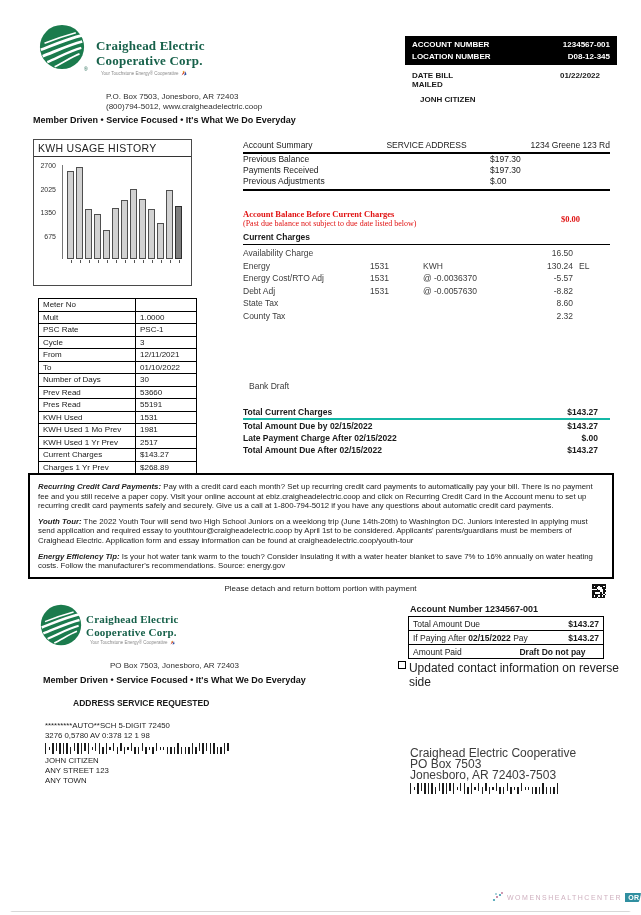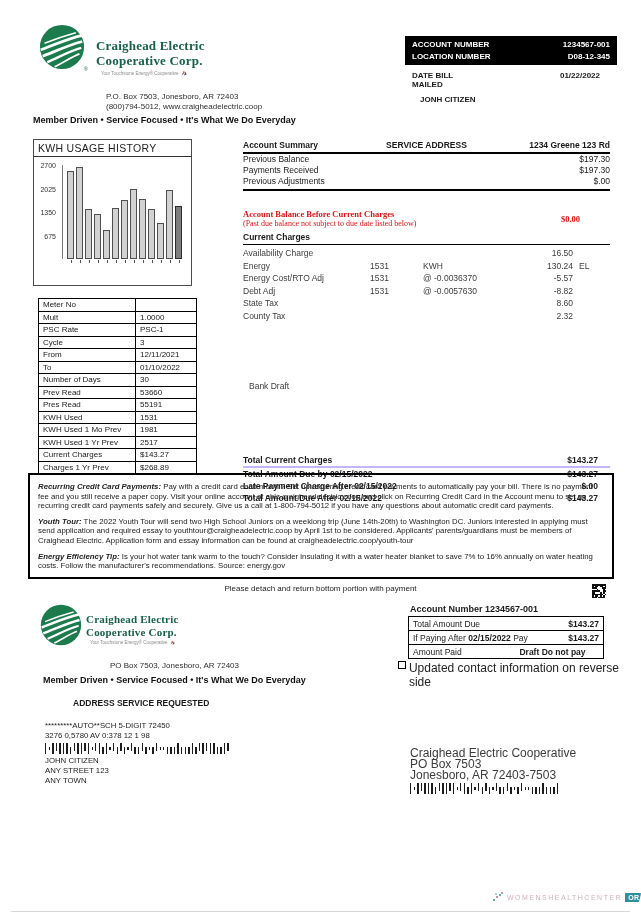--- a/index.html
+++ b/index.html
@@ -31,45 +31,45 @@
               align-items:flex-end;gap:2px;border-left:1px solid #777;padding-left:4px;}
   .bar-slot{flex:1;position:relative;display:flex;align-items:flex-end;justify-content:center;height:100%;}
   .bar-slot::after{content:"";position:absolute;bottom:-4px;left:50%;width:1px;height:3px;background:#555;}
   .bar{width:7px;background:#d2d2d2;border:1px solid #4f4f4f;box-sizing:border-box;}
   .bar-last{background:#7e7e7e;border-color:#2d2d2d;}
   .yaxis{position:absolute;left:-28px;top:6px;bottom:0;width:24px;}
   .ytick{position:absolute;right:2px;transform:translateY(50%);font-size:7px;color:#333;}
 
   
   .summary{width:367px;font-size:8.5px;}
-  .sum-head{display:flex;font-weight:bold;border-bottom:2px solid #000;padding-bottom:2px;gap:44px;}
+  .sum-head{display:flex;font-weight:normal;border-bottom:2px solid #000;padding-bottom:2px;gap:44px;}
   .sum-head .c1{flex:1;} .sum-head .c2{flex:1;text-align:center;} .sum-head .c3{flex:1;text-align:right;}
   .sum-row{display:flex;line-height:11px;}
   .sum-row .lbl{flex:1;}
-  .sum-row .amt{width:90px;text-align:right;}
+  .sum-row .amt{width:90px;text-align:left;margin-right:30px;}
   .rule-thick{border-top:2px solid #000;margin-top:2px;}
   .red{color:#e01212;}
   .bal-row{display:flex;padding-top:18px;font-family:Liberation Serif, serif;}
   .bal-row .txt{flex:1;font-size:8.5px;line-height:10px;}
   .bal-row .note{font-weight:normal;font-size:8px;}
   .bal-row .amt{width:90px;text-align:right;margin-right:30px;font-weight:bold;align-self:center;}
   .cc-head{font-weight:bold;border-bottom:1px solid #000;padding:3px 0 2px 0;margin-bottom:2px;}
   .chg-row{display:flex;line-height:12.5px;color:#3c3c3c;}
   .chg-row .lbl{width:127px;}
   .chg-row .qty{width:53px;}
   .chg-row .rate{width:110px;}
   .chg-row .amt{width:40px;text-align:right;}
   .chg-row .sfx{width:20px;padding-left:6px;}
 
   .bankdraft{font-size:8.5px;color:#3c3c3c;}
 
   .totals{width:367px;font-size:8.5px;font-weight:bold;}
   .tot-row{display:flex;justify-content:space-between;line-height:12px;}
   .tot-row .amt{width:70px;text-align:right;margin-right:12px;}
-  .tot-rule{border-bottom:2px solid #c4b5fd;margin-top:48px;}
+  .tot-rule{border-bottom:2px solid #14b8a6;}
 
   
   .meter{border-collapse:collapse;font-size:8px;}
   .meter td{border:1px solid #000;padding:1px 4px;height:9.5px;}
   .meter td.k{width:88px;} .meter td.v{width:52px;}
 
   
   .notices{width:566px;border:2px solid #000;padding:3px 8px 4px 8px;
            font-size:7.8px;line-height:9.6px;color:#222;}
   .notices p{margin:4px 0 6px 0;}

